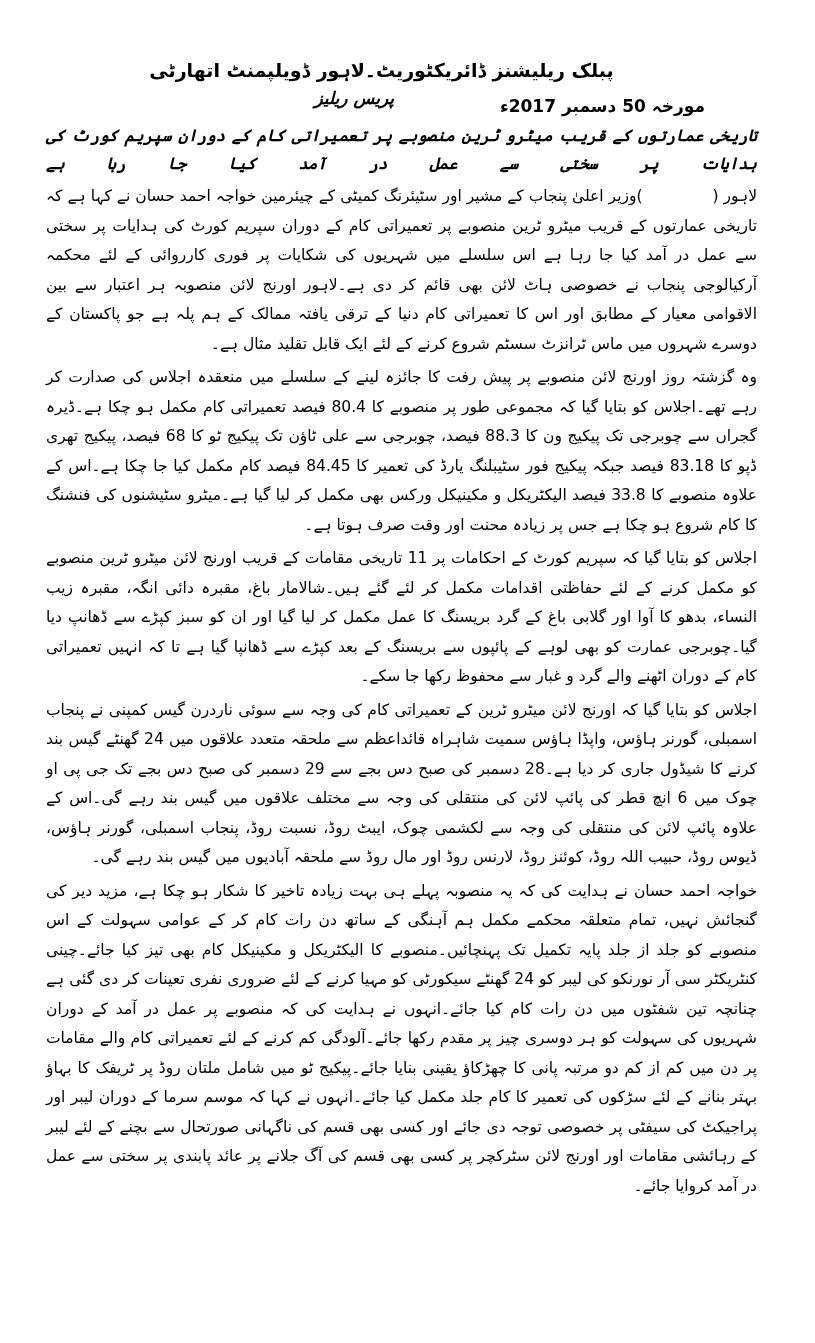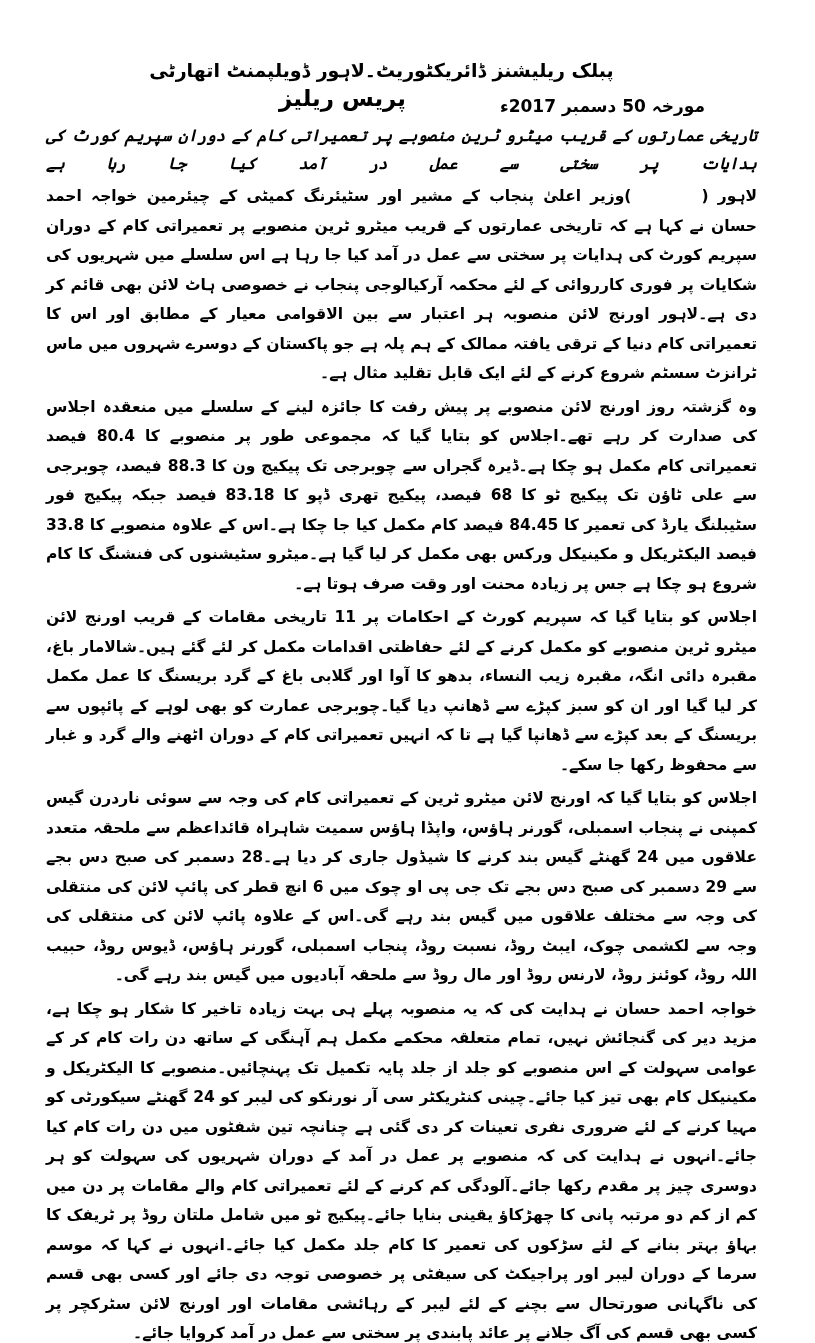--- a/index.html
+++ b/index.html
@@ -38,41 +38,42 @@
     }
     .date {
       position: absolute;
       right: 52px;
       top: 0;
       font-size: 17px;
       font-weight: bold;
     }
     .press-label {
       position: absolute;
-      right: 351px;
+      right: 363px;
       top: -8px;
-      font-size: 23px;
+      font-size: 17px;
       font-weight: bold;
+      font-style: italic;
     }
     .headline {
       font-size: 16px;
       font-weight: bold;
       line-height: 28px;
       text-align: justify;
       text-align-last: justify;
       margin: 0;
       font-style: italic;
     }
     .headline.line2 {
       text-decoration: underline;
       text-underline-offset: 4px;
     }
     .para {
       font-size: 15.5px;
-      font-weight: bold;
+      font-weight: normal;
       line-height: 29.5px;
       text-align: justify;
       margin: 4px 0 0 0;
     }
     .para .gap {
       display: inline-block;
       width: 70px;
     }
   </style>
 </head>

